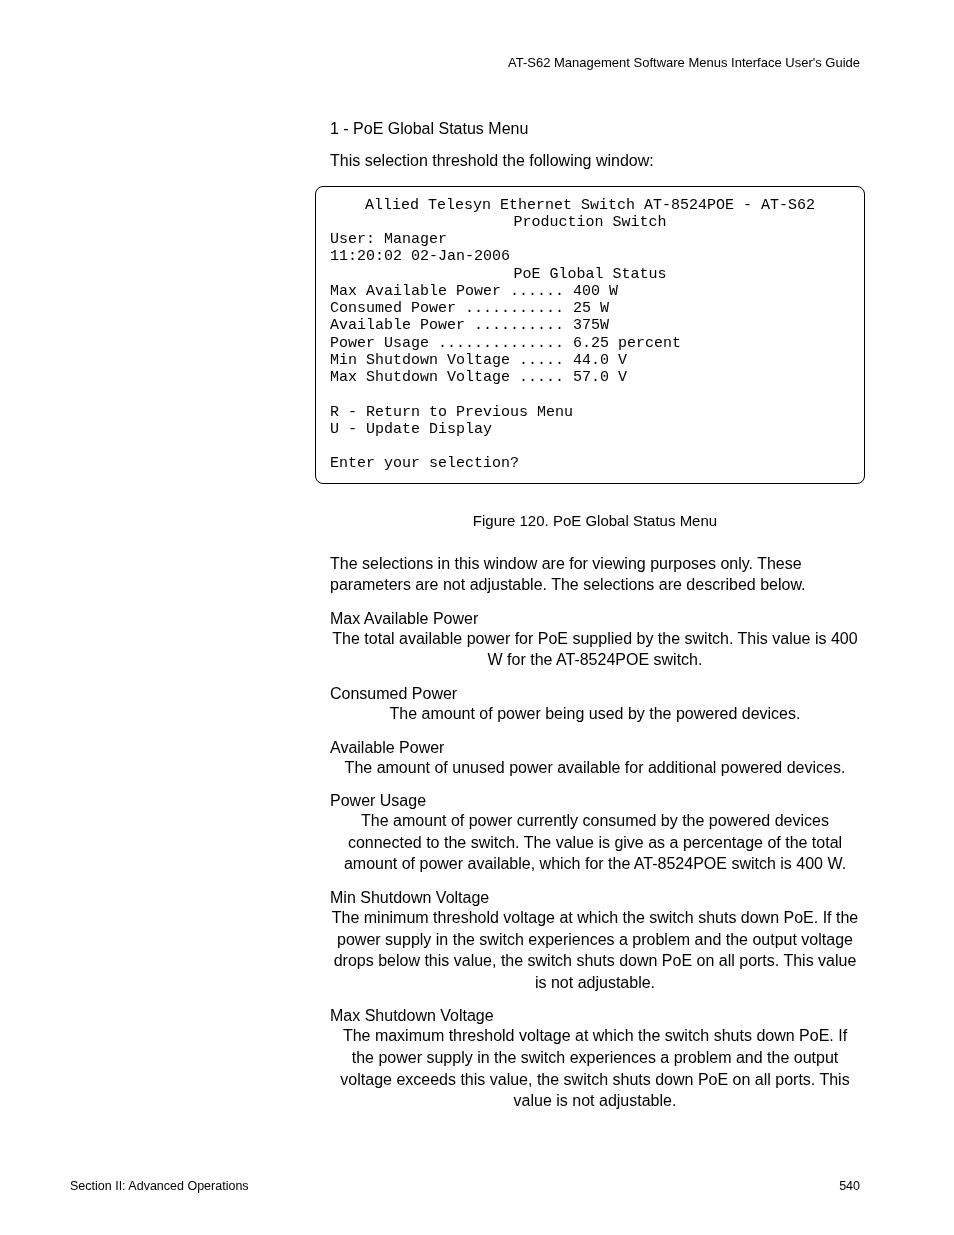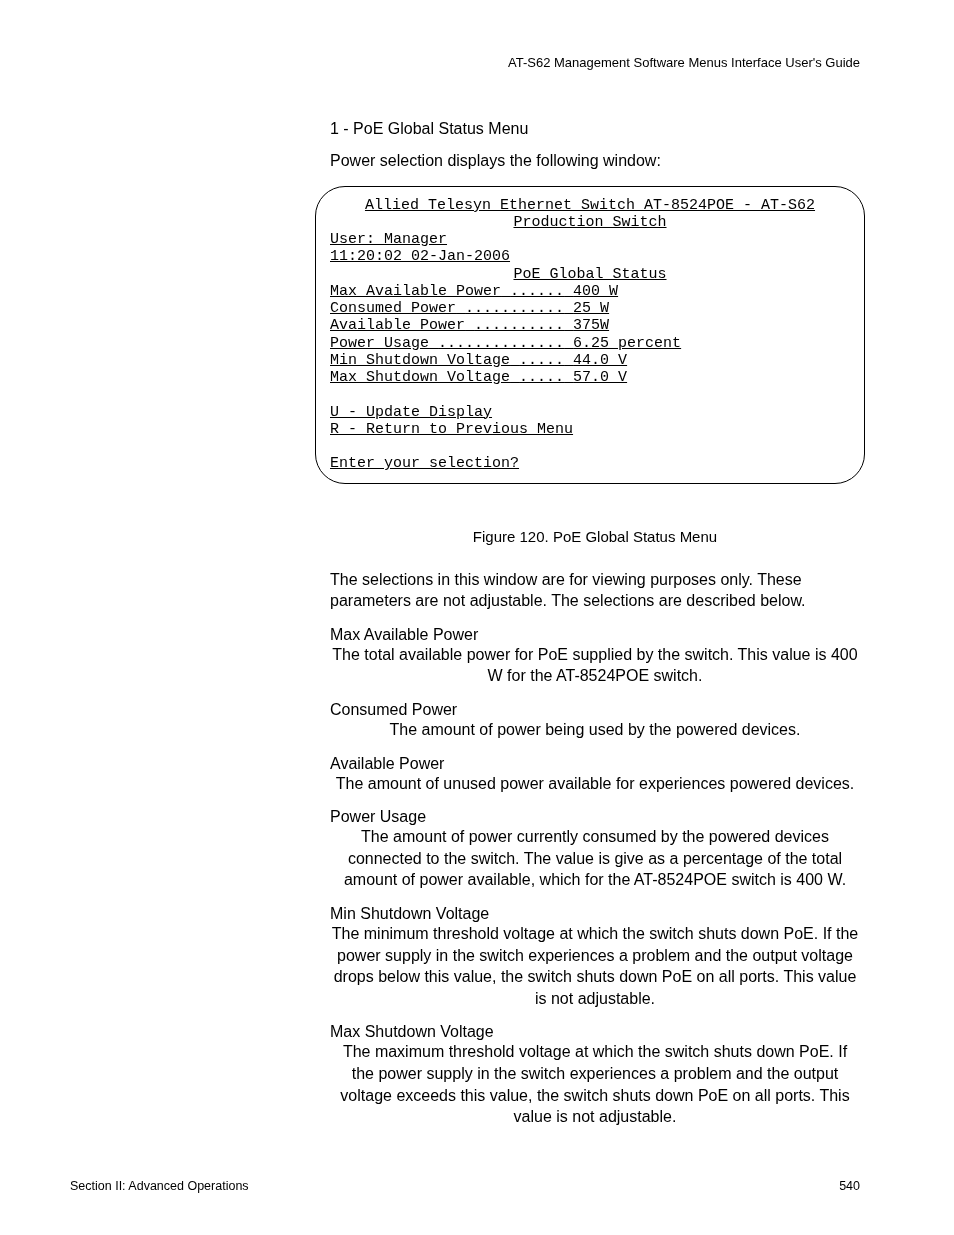--- a/index.html
+++ b/index.html
@@ -30,30 +30,29 @@
     font-size: 16px;
     margin-bottom: 12px;
   }
   .body-text {
     font-size: 16px;
     line-height: 1.35;
     margin-bottom: 14px;
   }
   .terminal-box {
     border: 1.5px solid #000;
-    border-radius: 30px;
+    border-radius: 8px;
     padding: 10px 14px 10px 14px;
     font-family: "Courier New", monospace;
     font-size: 15px;
     line-height: 1.15;
     white-space: pre;
-    margin-bottom: 44px;
+    margin-bottom: 28px;
     margin-left: -15px;
     margin-right: -5px;
-    text-decoration: underline;
   }
   .term-center {
     text-align: center;
   }
   .term-row {
     display: flex;
     justify-content: center;
     flex-direction: column;
   }
   .figure-caption {
@@ -88,39 +87,39 @@
 <body>
 
 <div class="page">
 
   <div class="running-header">AT-S62 Management Software Menus Interface User's Guide</div>
 
   <div class="content">
 
     <div class="section-heading">1 - PoE Global Status Menu</div>
 
-    <div class="body-text">Power selection displays the following window:</div>
+    <div class="body-text">This selection threshold the following window:</div>
 
     <div class="terminal-box"><div class="term-center">Allied Telesyn Ethernet Switch AT-8524POE - AT-S62</div><div class="term-center">Production Switch</div><div class="term-row"><span>User: Manager</span><span>11:20:02 02-Jan-2006</span></div><div class="term-center">PoE Global Status</div><div><span>Max Available Power</span> <span class="dots">......</span> <span>400 W</span></div><div><span>Consumed Power</span> <span class="dots">...........</span> <span>25 W</span></div><div><span>Available Power</span> <span class="dots">..........</span> <span>375W</span></div><div><span>Power Usage</span> <span class="dots">..............</span> <span>6.25 percent</span></div><div><span>Min Shutdown Voltage</span> <span class="dots">.....</span> <span>44.0 V</span></div><div><span>Max Shutdown Voltage</span> <span class="dots">.....</span> <span>57.0 V</span></div>
-<div>U - Update Display</div><div>R - Return to Previous Menu</div>
+<div>R - Return to Previous Menu</div><div>U - Update Display</div>
 <div>Enter your selection?</div></div>
 
     <div class="figure-caption">Figure 120. PoE Global Status Menu</div>
 
     <div class="body-text">The selections in this window are for viewing purposes only. These parameters are not adjustable. The selections are described below.</div>
 
     <div>
       <div class="def-term">Max Available Power</div>
       <div class="def-desc">The total available power for PoE supplied by the switch. This value is 400 W for the AT-8524POE switch.</div>
 
       <div class="def-term">Consumed Power</div>
       <div class="def-desc">The amount of power being used by the powered devices.</div>
 
       <div class="def-term">Available Power</div>
-      <div class="def-desc">The amount of unused power available for experiences powered devices.</div>
+      <div class="def-desc">The amount of unused power available for additional powered devices.</div>
 
       <div class="def-term">Power Usage</div>
       <div class="def-desc">The amount of power currently consumed by the powered devices connected to the switch. The value is give as a percentage of the total amount of power available, which for the AT-8524POE switch is 400 W.</div>
 
       <div class="def-term">Min Shutdown Voltage</div>
       <div class="def-desc">The minimum threshold voltage at which the switch shuts down PoE. If the power supply in the switch experiences a problem and the output voltage drops below this value, the switch shuts down PoE on all ports. This value is not adjustable.</div>
 
       <div class="def-term">Max Shutdown Voltage</div>
       <div class="def-desc">The maximum threshold voltage at which the switch shuts down PoE. If the power supply in the switch experiences a problem and the output voltage exceeds this value, the switch shuts down PoE on all ports. This value is not adjustable.</div>
     </div>

